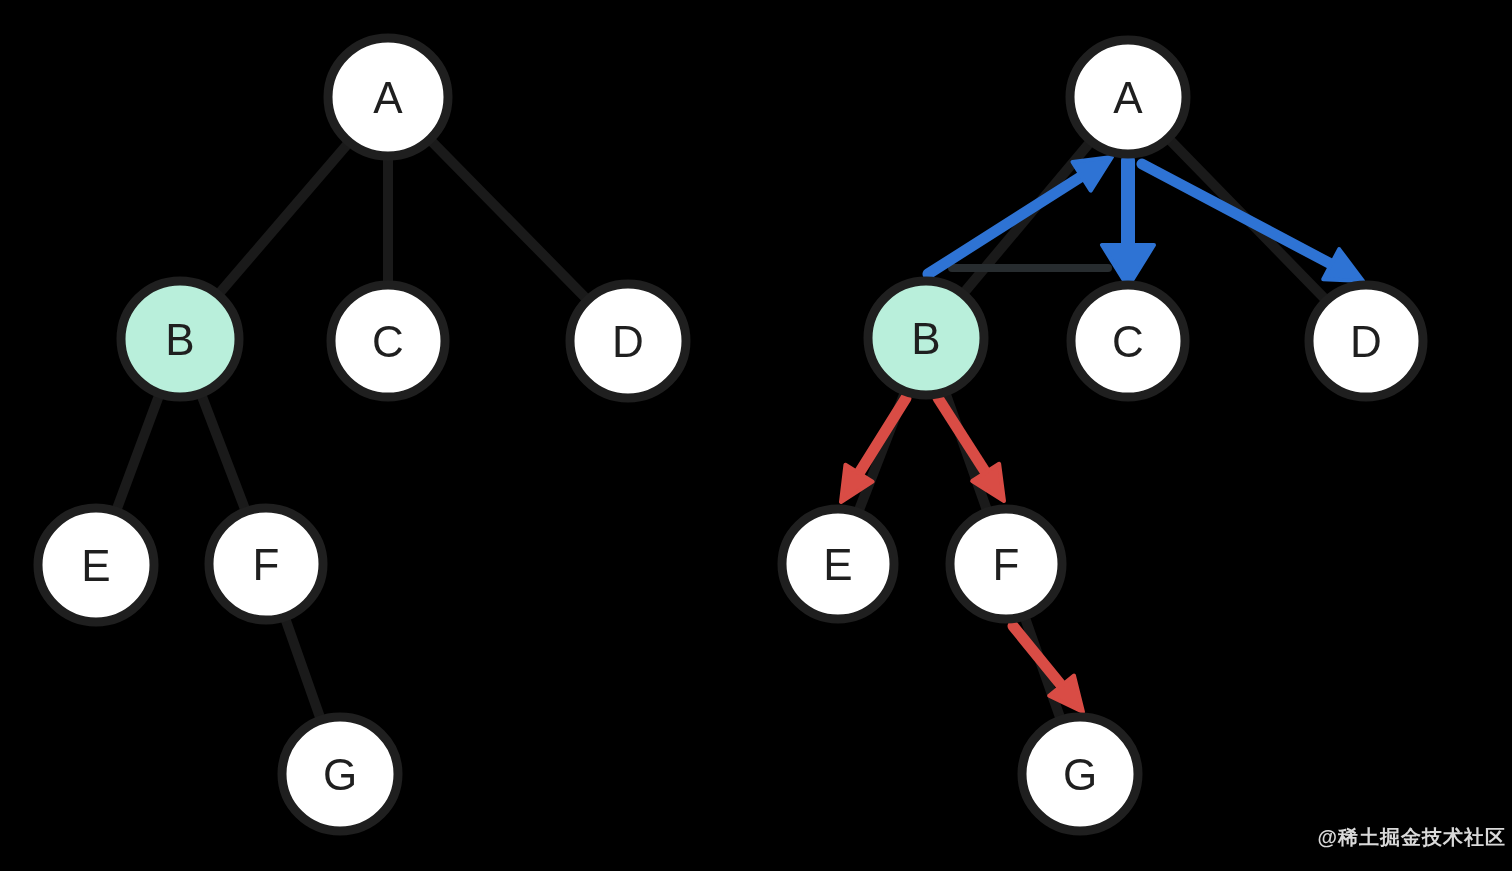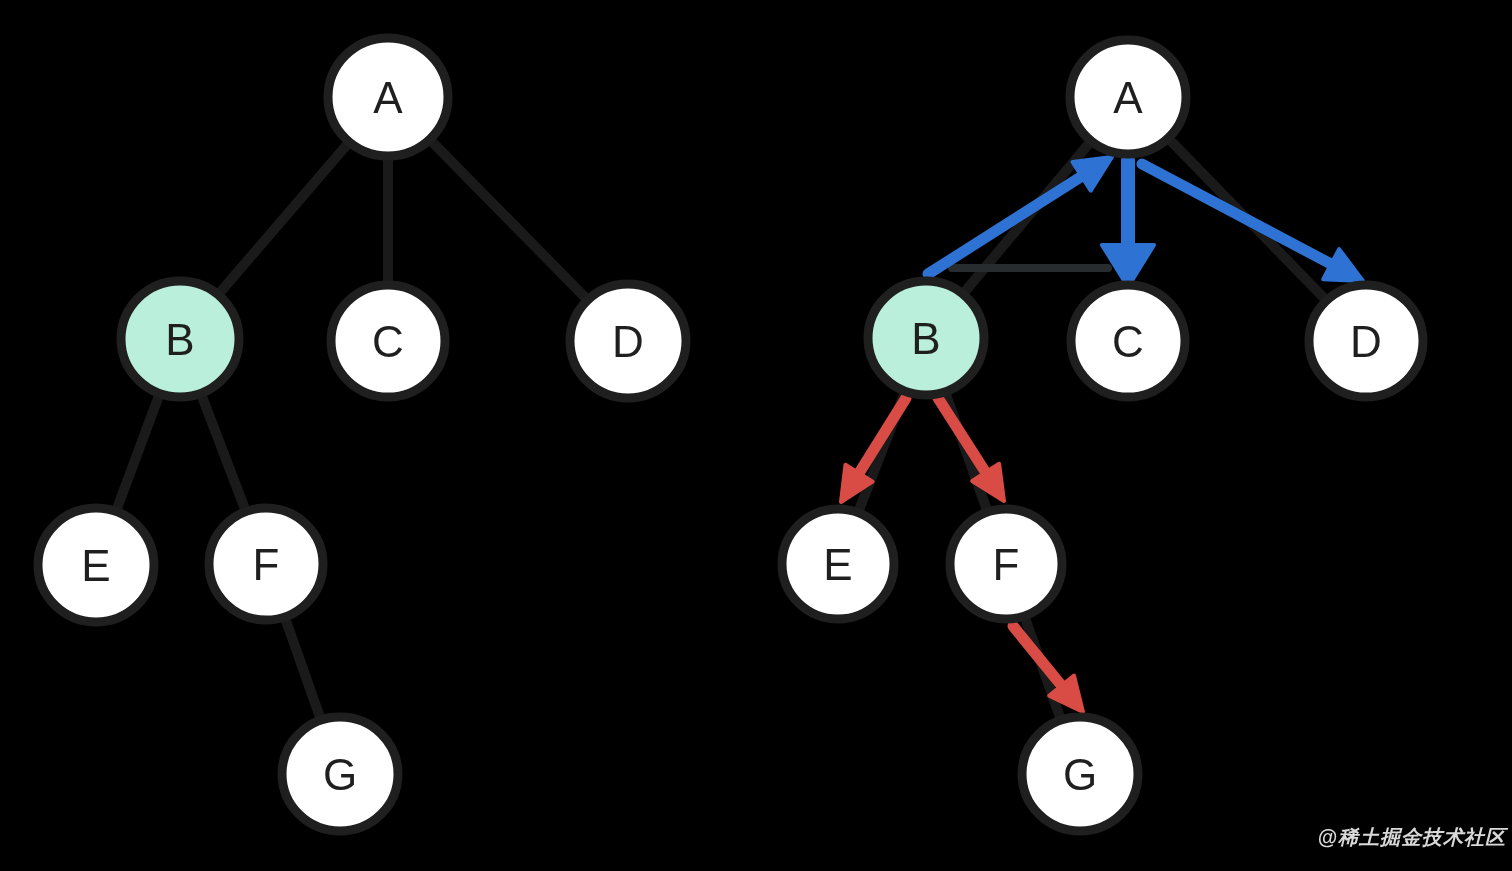--- a/index.html
+++ b/index.html
@@ -28,21 +28,20 @@
   .watermark {
     position: absolute;
     right: 6px;
     bottom: 20px;
     color: #d9d9d9;
     font-size: 20px;
     font-weight: 600;
     letter-spacing: 1px;
     text-shadow: 0 0 4px rgba(0,0,0,0.9);
     user-select: none;
-    font-style: italic;
   }
 </style>
 </head>
 <body>
 
 <div class="stage">
   <svg class="diagram" viewBox="0 0 1512 871" xmlns="http://www.w3.org/2000/svg">
       <g>
         <line x1="348.2387926737009" y1="143.2606354469441" x2="219.10938425537614" y2="293.49773562595664" stroke="#1a1a1a" stroke-width="10" stroke-linecap="round"></line>
         <line x1="388" y1="158" x2="388" y2="283" stroke="#1a1a1a" stroke-width="10" stroke-linecap="round"></line>

